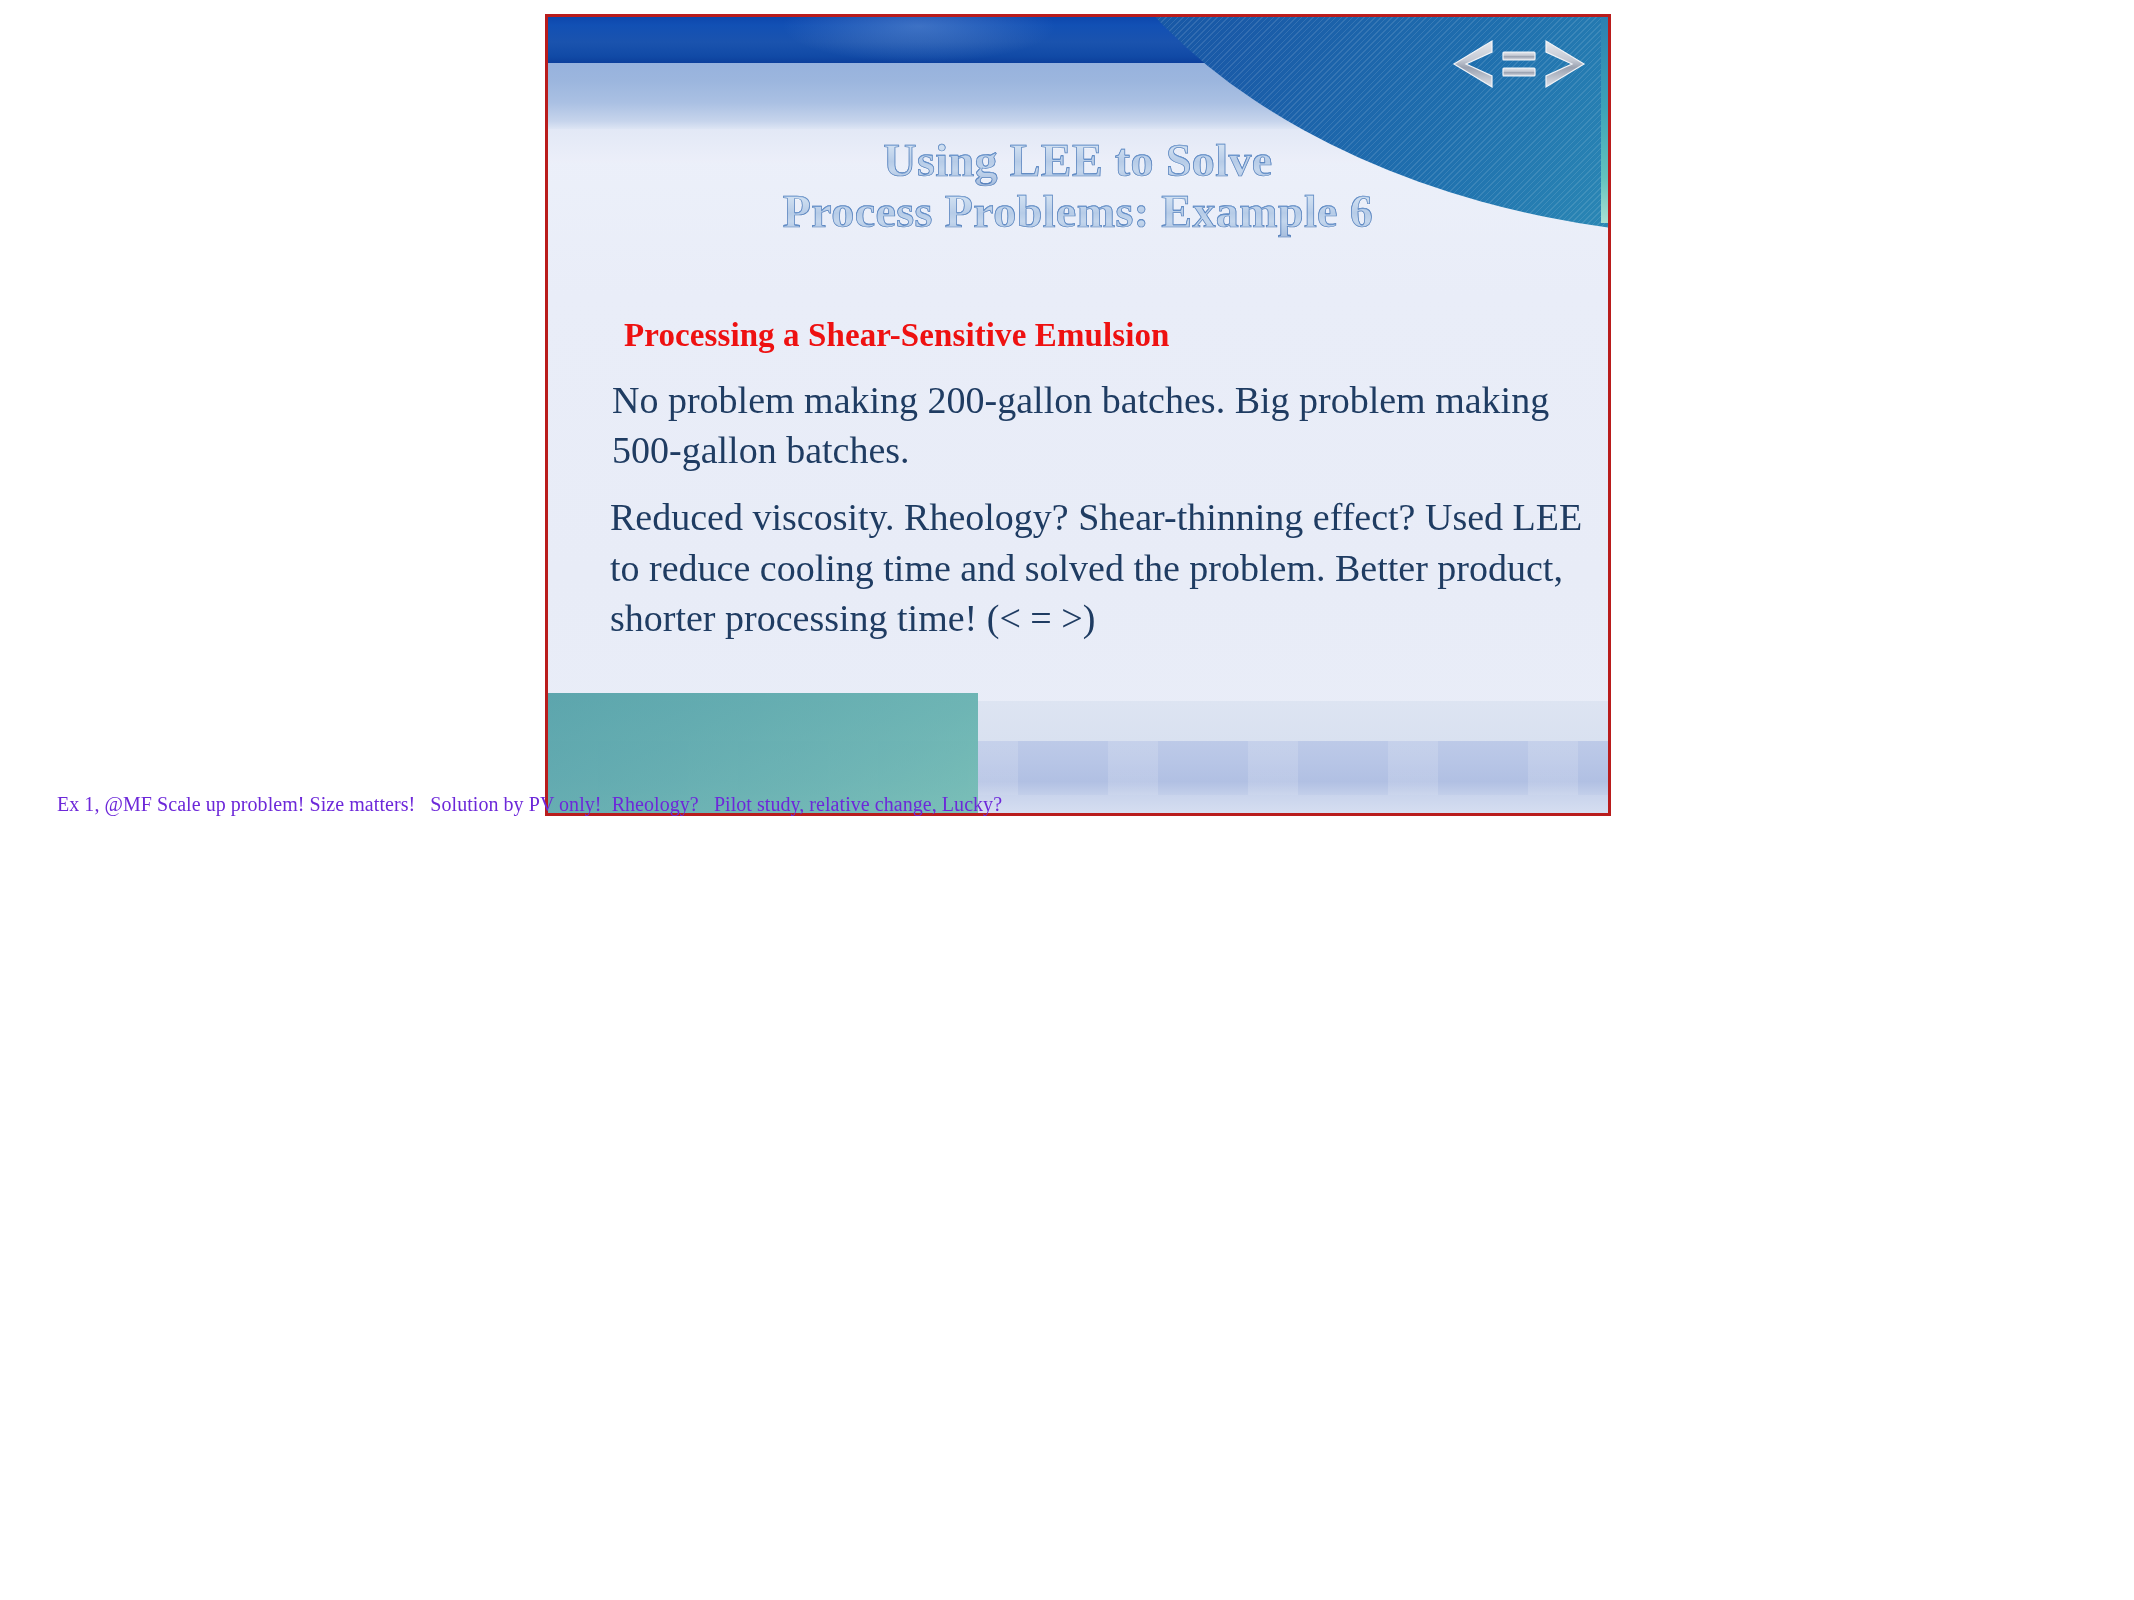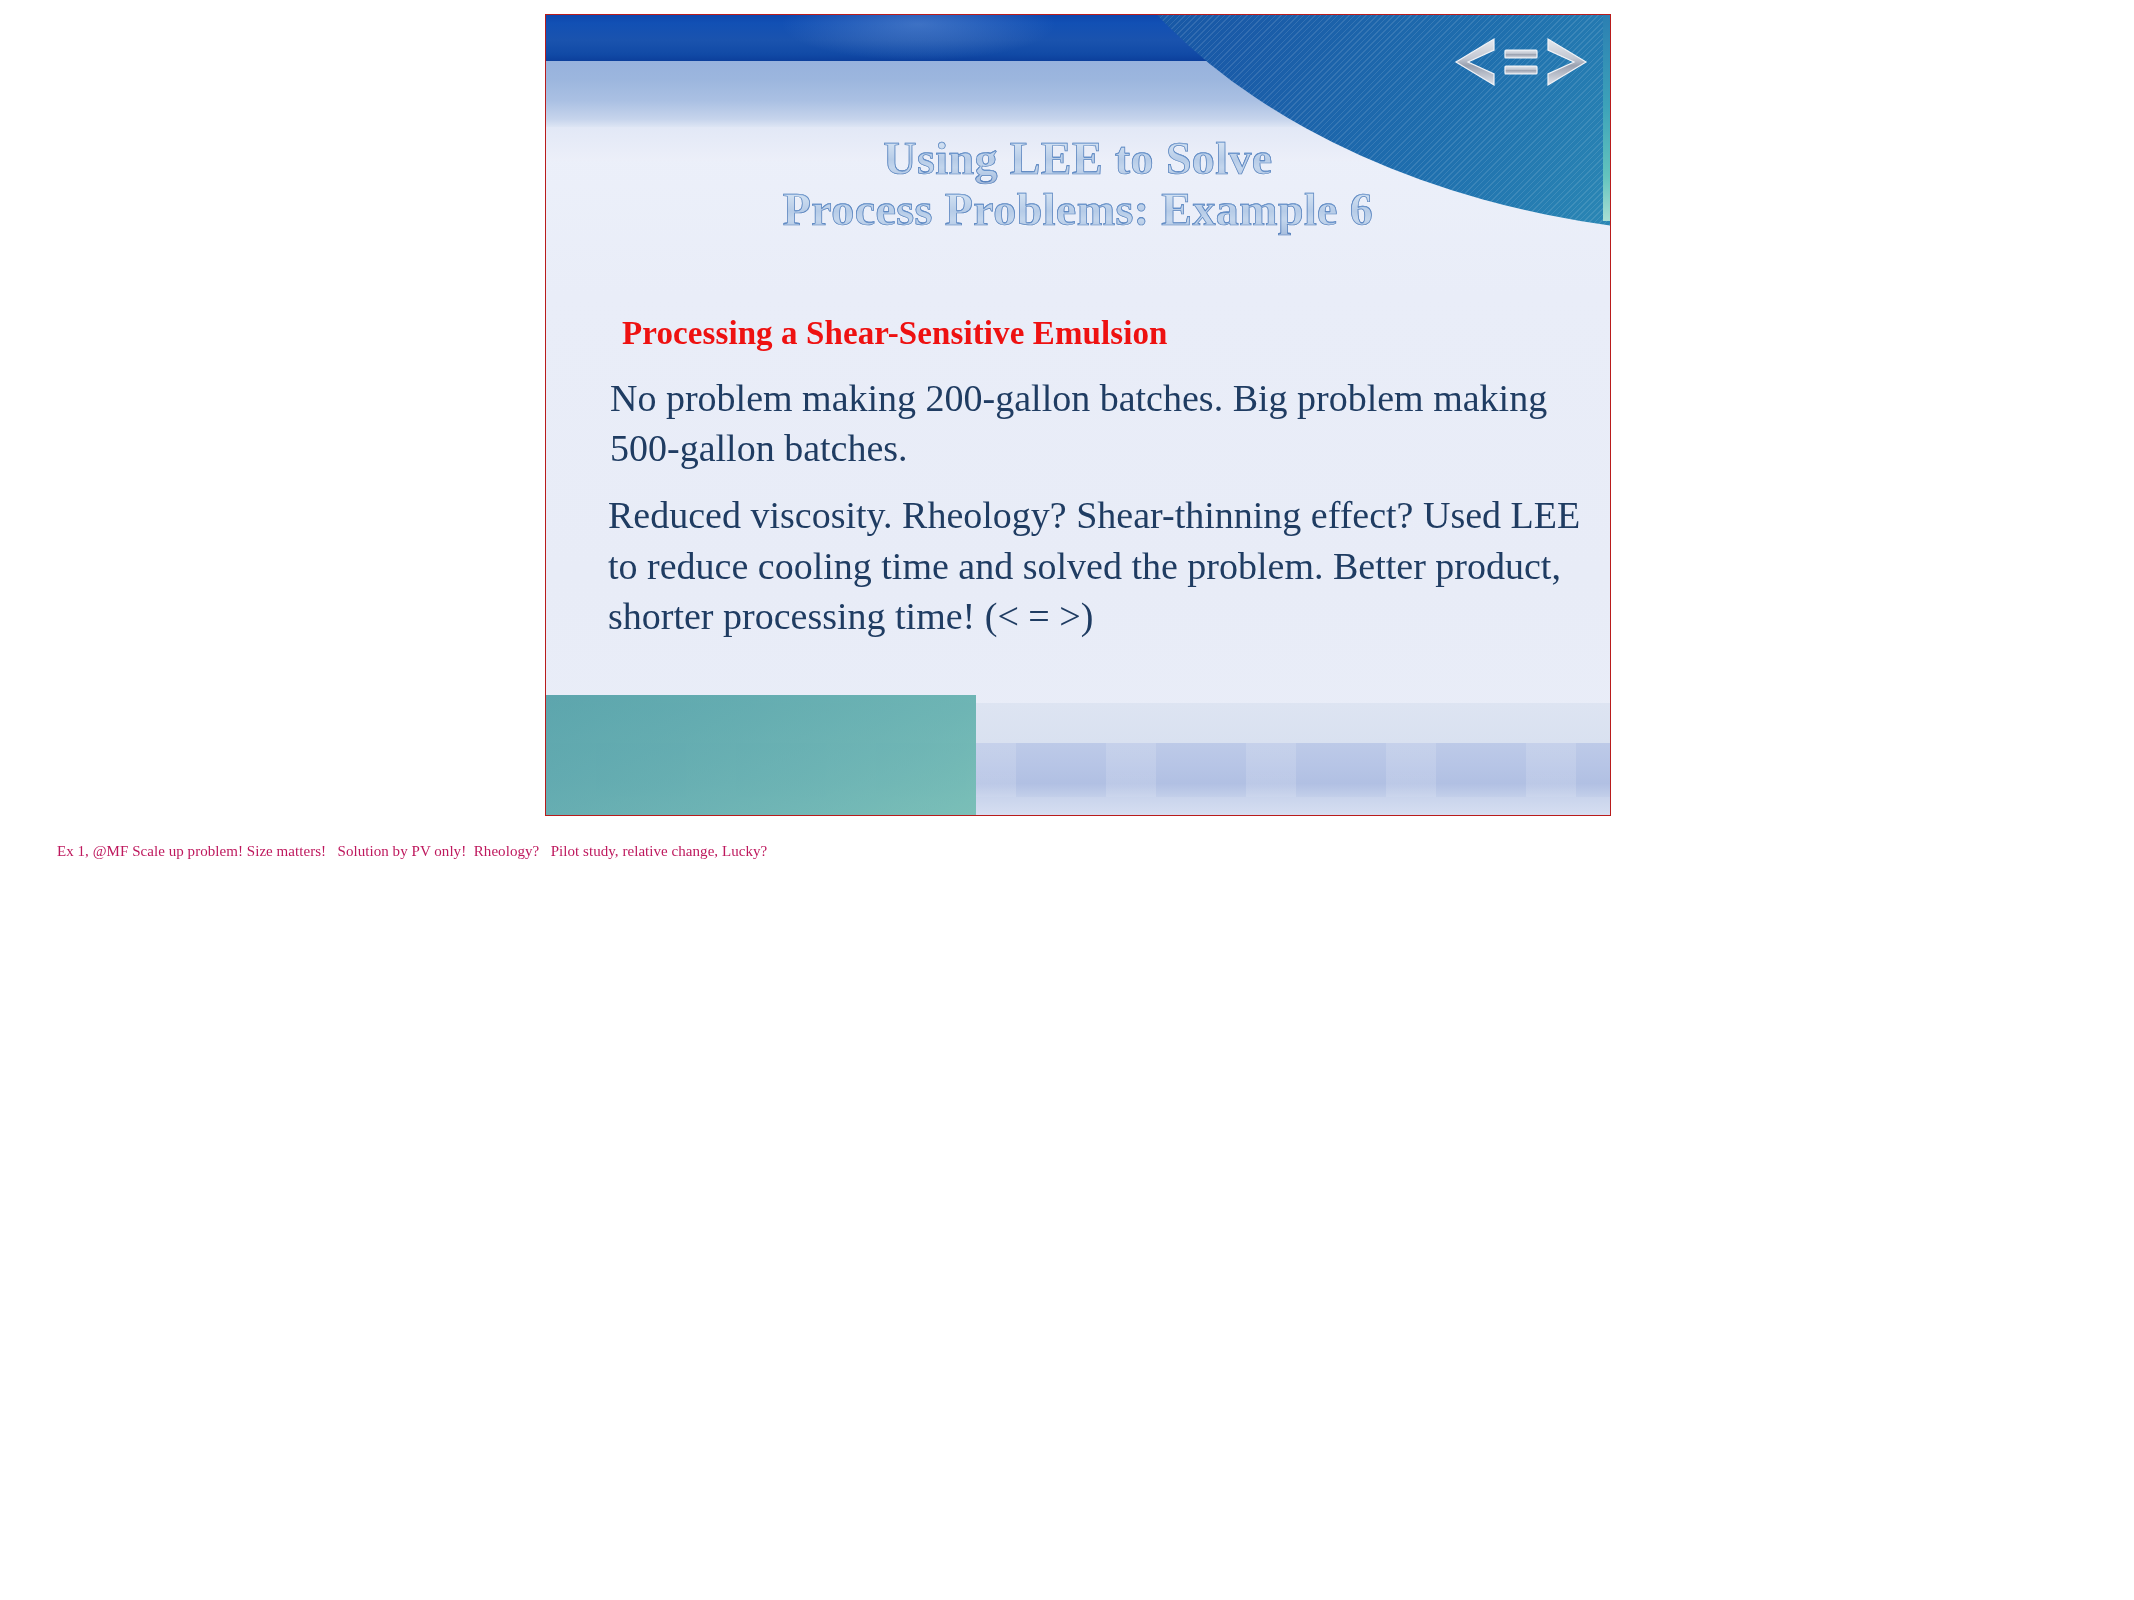--- a/index.html
+++ b/index.html
@@ -17,21 +17,21 @@
   }
 
   
   #slide {
     position: absolute;
     left: 545px;
     top: 14px;
     width: 1066px;
     height: 802px;
     background: #e8ecf7;
-    border: 1px solid #b91c1c;
+    border: 3px solid #b91c1c;
     box-sizing: border-box;
     overflow: hidden;
   }
 
   
   .bg-base {
     position: absolute;
     inset: 0;
     background: linear-gradient(180deg,
         #eef2fb 0%,
@@ -256,24 +256,24 @@
     margin: 0 0 16px 0;
   }
   .para.p2 {
     margin-left: -2px;
   }
 
   
   #footnote {
     position: absolute;
     left: 57px;
-    top: 843px;
-    font-family: "Liberation Serif", "DejaVu Serif", serif;
-    font-size: 15px;
-    color: #be185d;
+    top: 793px;
+    font-family: "Liberation Serif", "DejaVu Serif", serif;
+    font-size: 20px;
+    color: #6d28d9;
     white-space: pre;
     letter-spacing: 0.05px;
   }
 </style>
 </head>
 <body>
 
 <div id="slide">
 
   <div class="bg-base"></div>

